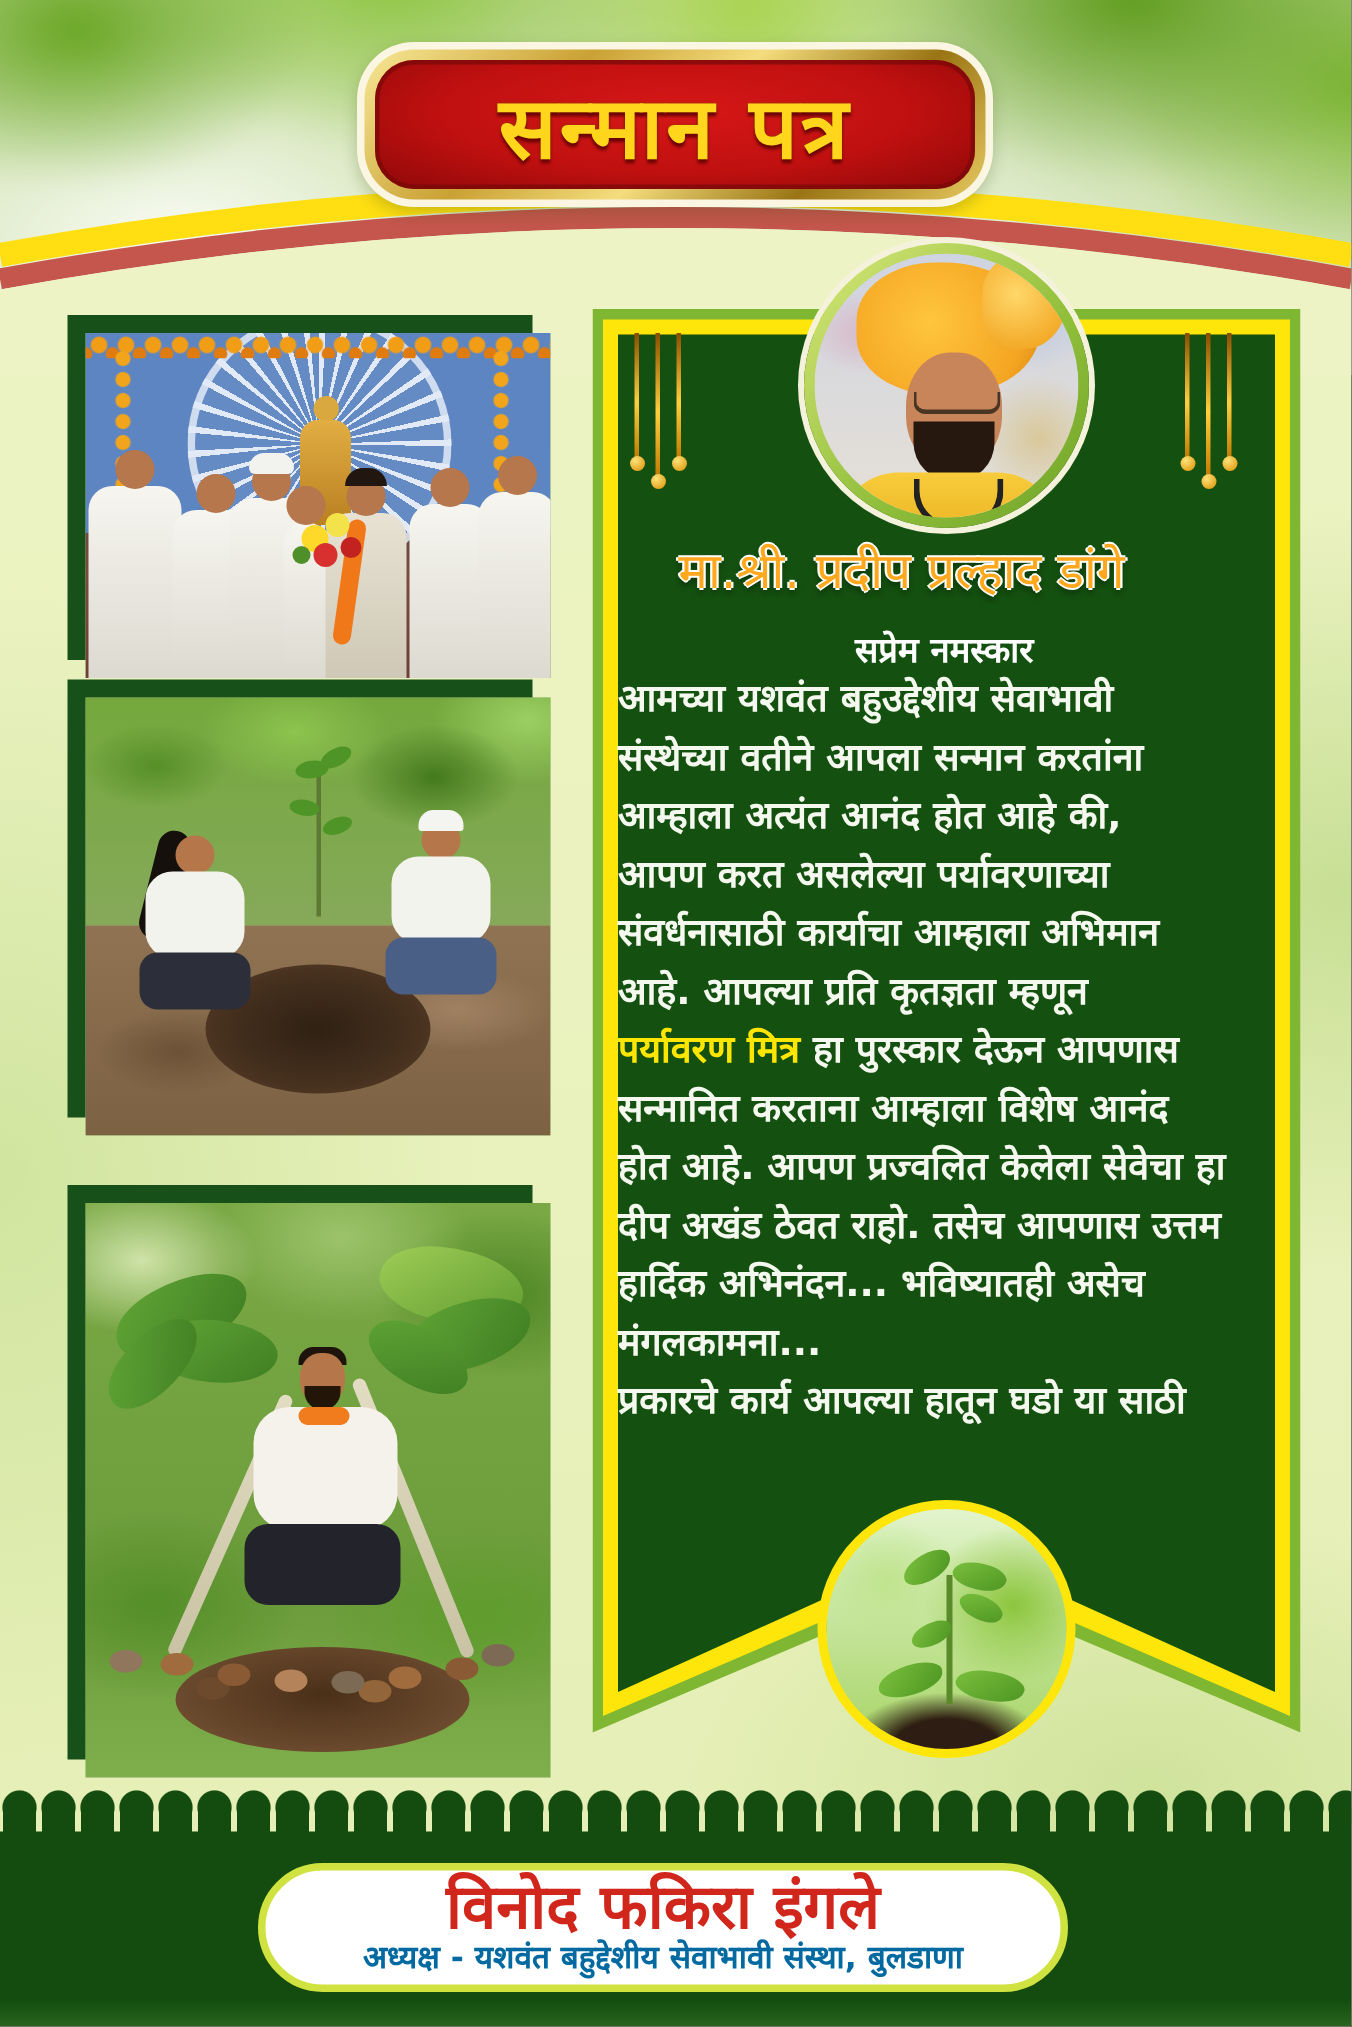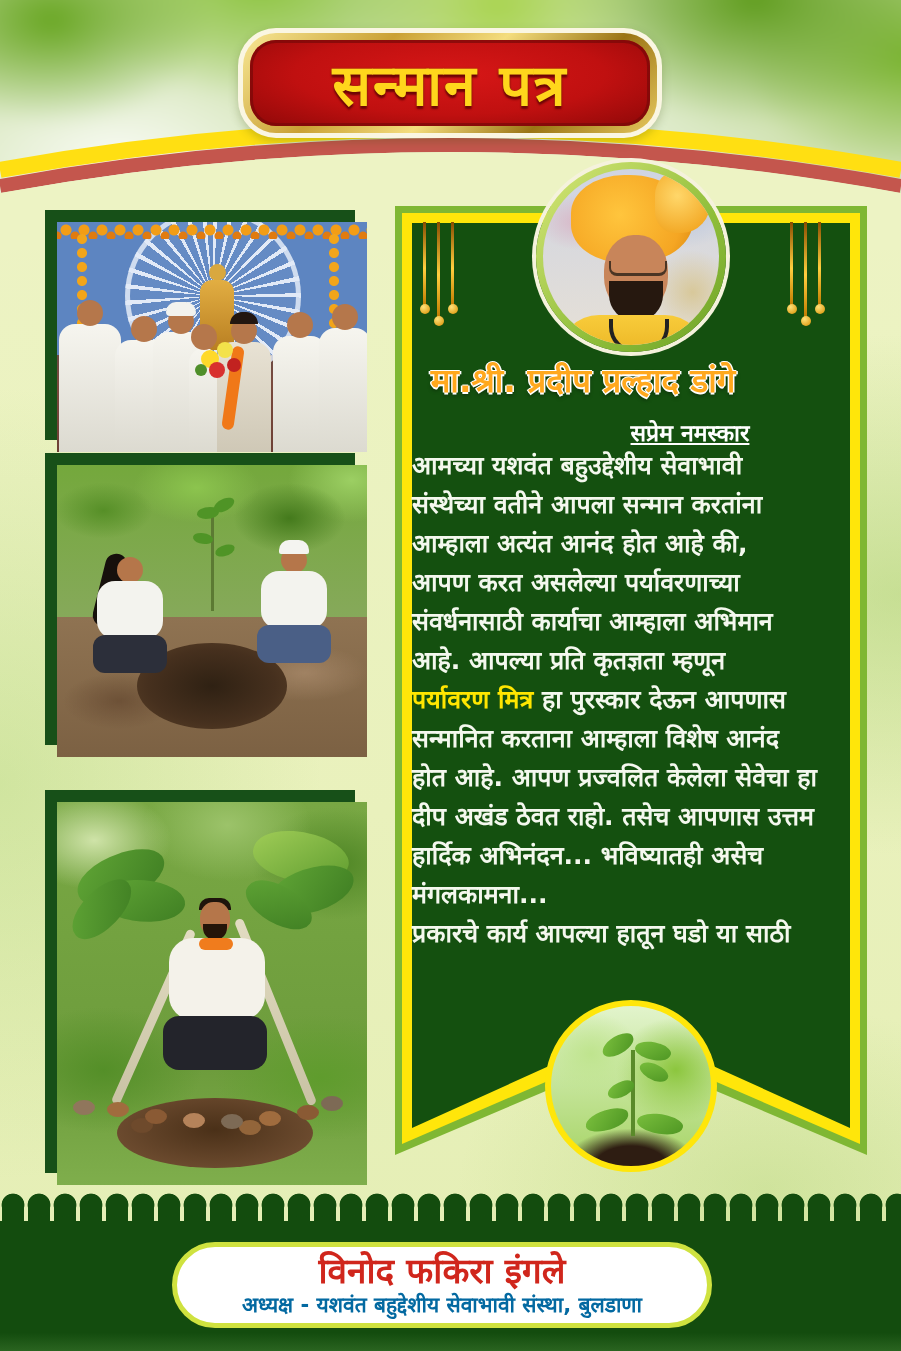--- a/index.html
+++ b/index.html
@@ -125,25 +125,25 @@
   .turban-flare{position:absolute;left:112px;top:2px;width:56px;height:62px;border-radius:45% 55% 60% 40%;
     background:radial-gradient(circle at 40% 40%, #ffd76a, #ef9a10);}
   .face{position:absolute;left:61px;top:66px;width:64px;height:78px;border-radius:46%;background:#c8855a;}
   .glasses{position:absolute;left:66px;top:92px;width:54px;height:12px;border-bottom:3px solid #4a3524;
     border-left:2px solid #4a3524;border-right:2px solid #4a3524;border-radius:0 0 8px 8px;}
   .beard{position:absolute;left:66px;top:112px;width:54px;height:40px;border-radius:0 0 26px 26px;background:#26180f;}
   .kurta{position:absolute;left:16px;top:146px;width:146px;height:44px;border-radius:40px 40px 0 0;
     background:linear-gradient(180deg,#f8cc3b,#eab322);}
   .neckband{position:absolute;left:66px;top:150px;width:52px;height:30px;border:4px solid #222;border-top:none;
     border-radius:0 0 26px 26px;background:transparent;}
-  .recipient-name{position:absolute;left:389px;top:357px;width:388px;text-align:center;
-    font-size:33px;font-weight:bold;color:#ffa81d;
+  .recipient-name{position:absolute;left:407px;top:357px;width:388px;text-align:center;
+    font-size:33px;font-weight:normal;color:#ffa81d;
     text-shadow:-1.5px 0 #fff,1.5px 0 #fff,0 -1.5px #fff,0 1.5px #fff,0 3px 4px rgba(0,0,0,.45);}
-  .salutation{position:absolute;left:570px;top:416px;width:240px;text-align:center;
-    font-size:23px;font-weight:600;color:#ffffff;text-decoration:underline;}
+  .salutation{position:absolute;left:570px;top:416px;width:240px;
+    font-size:23px;font-weight:600;color:#ffffff;}
   .body-text{position:absolute;left:412px;top:446px;width:444px;color:#f4f8ee;
     font-size:25px;font-weight:600;}
   .body-text .ln{line-height:39px;height:39px;white-space:nowrap;}
   .hl{color:#ffe600;font-weight:bold;}
   .sapling-circle{position:absolute;left:545px;top:1000px;width:172px;height:172px;border-radius:50%;
     box-sizing:border-box;border:6px solid #ffe60a;overflow:hidden;
     background:
       radial-gradient(70px 60px at 25% 30%, #bfe48e, transparent 70%),
       radial-gradient(80px 70px at 78% 40%, #8cc63e, transparent 75%),
       radial-gradient(90px 50px at 50% 100%, #2e1d12 40%, rgba(46,29,18,0) 75%),
@@ -153,21 +153,21 @@
   
   .scallops{position:absolute;left:0;top:1192px;width:901px;height:30px;
     background-image:radial-gradient(circle at 13px 13px,#134c0e 11px,rgba(0,0,0,0) 11.8px),
       linear-gradient(90deg,rgba(0,0,0,0) 0 2px,#134c0e 2px 24px,rgba(0,0,0,0) 24px);
     background-size:26px 30px,26px 17px;background-position:0 0,0 13px;background-repeat:repeat-x;}
   .footer-solid{position:absolute;left:0;top:1221px;width:901px;height:130px;
     background:linear-gradient(180deg,#134c0e 0%,#134c0e 86%,#2a6420 100%);}
   .pill{position:absolute;left:172px;top:21px;width:540px;height:86px;border-radius:48px;
     background:#ffffff;border:5px solid #cfe23f;box-sizing:border-box;
     display:flex;flex-direction:column;align-items:center;justify-content:center;}
-  .footer-name{font-size:35px;font-weight:bold;color:#d0261c;line-height:40px;}
+  .footer-name{font-size:41px;font-weight:bold;color:#d0261c;line-height:40px;}
   .footer-designation{font-size:21px;font-weight:600;color:#0369a1;line-height:28px;}
 </style>
 </head>
 <body>
 
 <div class="poster">
 
   <div class="top-area">
     <div class="leaves"></div>
     <svg class="arcs" width="901" height="250" viewBox="0 0 901 250" xmlns="http://www.w3.org/2000/svg">

